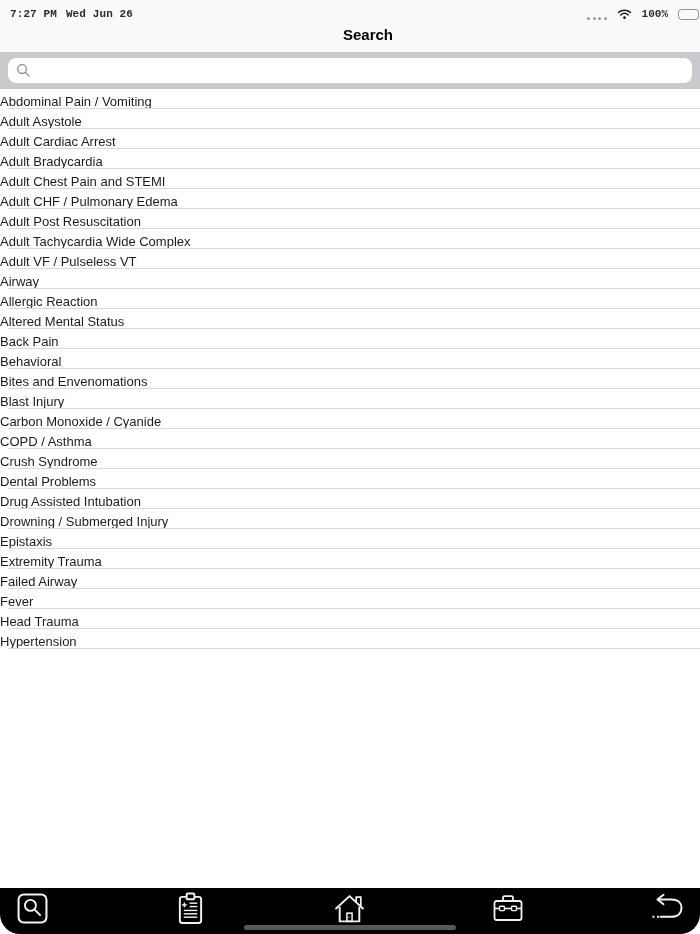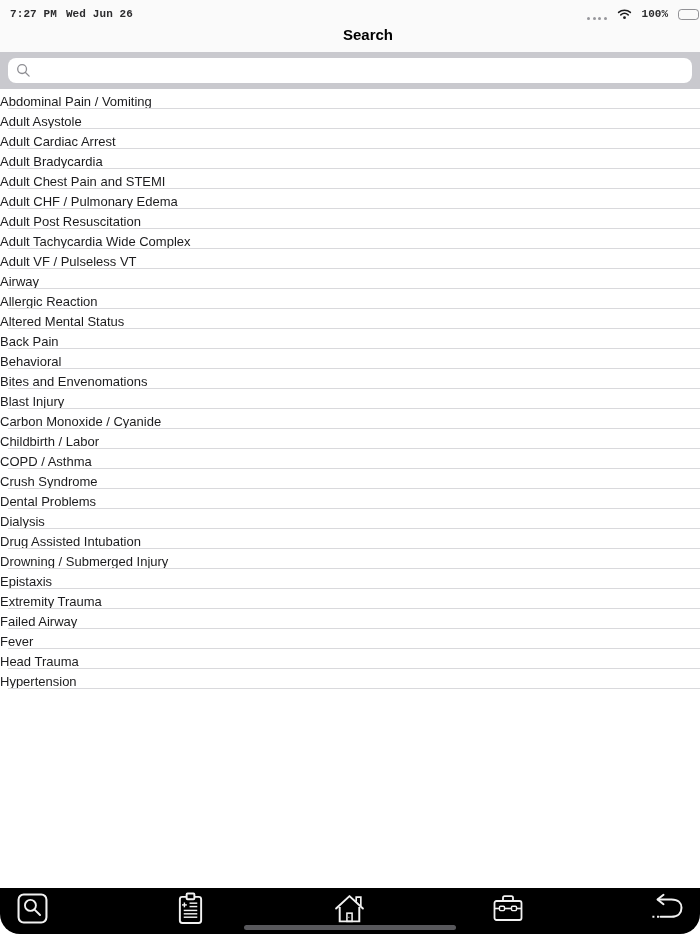--- a/index.html
+++ b/index.html
@@ -114,25 +114,23 @@
     <div class="row"><span>Adult Tachycardia Wide Complex</span></div>
     <div class="row"><span>Adult VF / Pulseless VT</span></div>
     <div class="row"><span>Airway</span></div>
     <div class="row"><span>Allergic Reaction</span></div>
     <div class="row"><span>Altered Mental Status</span></div>
     <div class="row"><span>Back Pain</span></div>
     <div class="row"><span>Behavioral</span></div>
     <div class="row"><span>Bites and Envenomations</span></div>
     <div class="row"><span>Blast Injury</span></div>
     <div class="row"><span>Carbon Monoxide / Cyanide</span></div>
-    <div class="row"><span>Childbirth / Labor</span></div>
     <div class="row"><span>COPD / Asthma</span></div>
     <div class="row"><span>Crush Syndrome</span></div>
     <div class="row"><span>Dental Problems</span></div>
-    <div class="row"><span>Dialysis</span></div>
     <div class="row"><span>Drug Assisted Intubation</span></div>
     <div class="row"><span>Drowning / Submerged Injury</span></div>
     <div class="row"><span>Epistaxis</span></div>
     <div class="row"><span>Extremity Trauma</span></div>
     <div class="row"><span>Failed Airway</span></div>
     <div class="row"><span>Fever</span></div>
     <div class="row"><span>Head Trauma</span></div>
     <div class="row"><span>Hypertension</span></div>
   </div>
 

